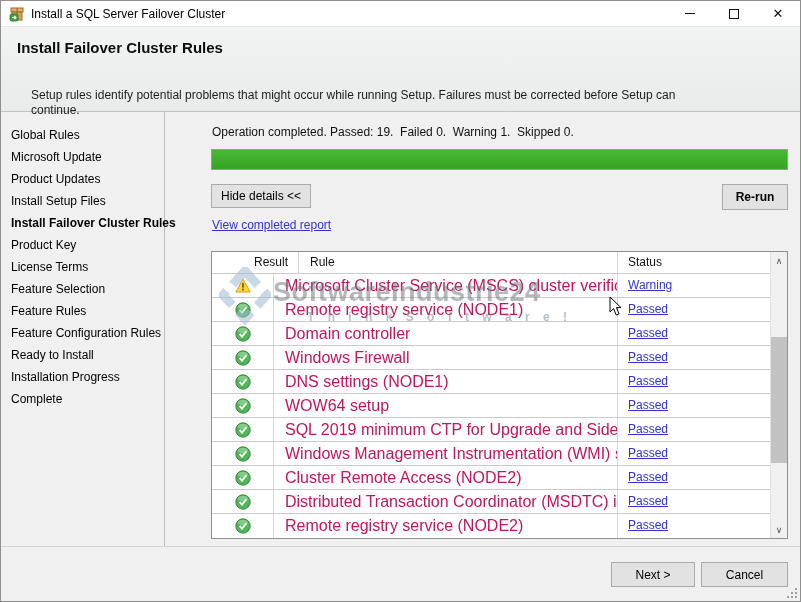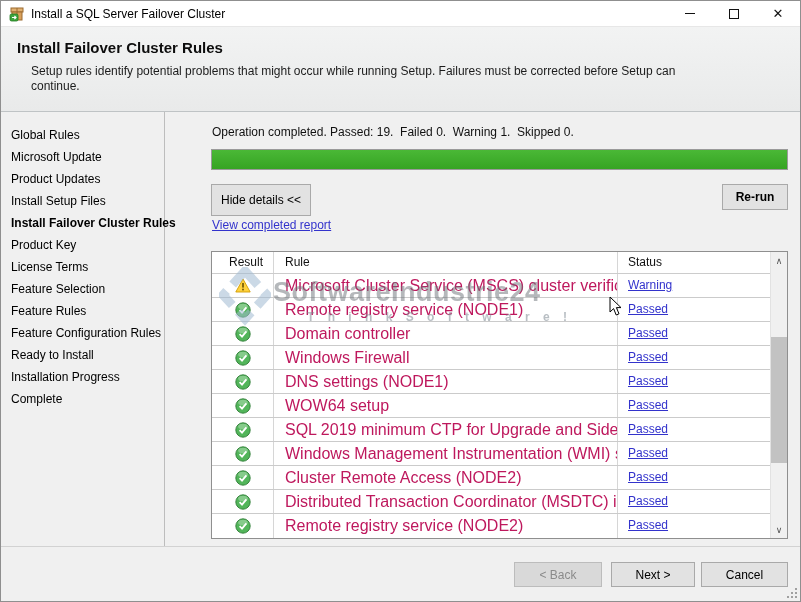--- a/index.html
+++ b/index.html
@@ -17,47 +17,47 @@
              color:#111; cursor:default; }
   .glyph-min { display:inline-block; width:10px; border-top:1px solid #111; }
   .glyph-max { display:inline-block; width:10px; height:10px; border:1px solid #111; }
   .glyph-close { font-size:13px; line-height:13px; }
 
   
   .wiz-header { position:absolute; top:26px; left:0; right:0; height:85px;
                 background:linear-gradient(180deg,#f2f3f3,#e9eaea);
                 border-bottom:1px solid #bfc3c5; }
   .wiz-title { font-size:15px; font-weight:bold; color:#0d0d0d; padding:12px 0 0 16px; }
-  .wiz-desc { font-size:12px; color:#1c1c1c; line-height:15px; padding:8px 0 0 30px; width:680px; }
+  .wiz-desc { font-size:12px; color:#1c1c1c; line-height:15px; padding:8px 0 0 30px; width:680px;margin-top:24px; }
 
   
   .sidebar { position:absolute; top:111px; left:0; width:164px; height:434px;
              border-right:1px solid #bdbdbd; padding-top:12px; }
   .nav-item { font-size:12px; color:#000; line-height:22px; padding-left:10px;
               white-space:nowrap; cursor:default; }
   .nav-item.active { font-weight:bold; }
 
   
   .content { position:absolute; left:210px; top:111px; width:578px; height:434px; }
   .status-line { position:absolute; top:13px; left:1px; font-size:12px; color:#111; white-space:pre; }
   .progress { position:absolute; top:37px; left:0; width:577px; height:21px;
               border:1px solid #9a9a9a; background:#e6e6e6; }
   .progress-fill { height:100%; background:linear-gradient(180deg,#4ab836,#36a423); }
   .win-btn { font-size:12px; color:#000; background:#e2e2e2; border:1px solid #a9a9a9;
              display:flex; align-items:center; justify-content:center; cursor:default; }
-  .btn-hide { position:absolute; top:72px; left:0; width:100px; height:32px; }
+  .btn-hide { position:absolute; top:72px; left:0; width:100px; height:24px; }
   .btn-rerun { position:absolute; top:72px; right:1px; width:66px; height:26px;font-weight:bold; }
   .report-link { position:absolute; top:106px; left:1px; font-size:12px; color:#3333cc;
                  text-decoration:underline; cursor:pointer; }
 
   
   .rules-table { position:absolute; top:139px; left:0; width:577px; height:288px;
                  background:#ffffff; border:1px solid #8f8f8f; display:flex; }
   .table-cols { flex:1; display:flex; flex-direction:column; overflow:hidden; }
-  .t-head { display:flex; height:22px; border-bottom:1px solid #cccccc; flex:0 0 auto; }
+  .t-head { display:flex; height:22px; border-bottom:1px solid #cccccc; flex:0 0 auto;padding-left:25px; }
   .h-cell { font-size:12px; color:#111; line-height:21px; }
   .c-result { width:62px; flex:0 0 auto; border-right:1px solid #d6d6d6; }
   .c-rule { flex:1; border-right:1px solid #d6d6d6; overflow:hidden; }
   .c-status { width:152px; flex:0 0 auto; }
   .h-cell.c-result { padding-left:17px; }
   .h-cell.c-rule { padding-left:11px; }
   .h-cell.c-status { padding-left:10px; }
   .t-row { display:flex; height:24px; border-bottom:1px solid #cbcbcb; flex:0 0 auto; }
   .t-row:last-child { border-bottom:none; }
   .cell.c-result { display:flex; align-items:center; justify-content:center; }
@@ -367,21 +367,20 @@
     </svg>
     <span class="wm-brand">SoftwareIndustrie24</span>
     <span class="wm-tagline">T h i n k   S o f t w a r e !</span>
   </div>
 
   <svg class="cursor" width="14" height="21" viewBox="0 0 14 21">
     <path d="M1 1 L1 16 L4.6 12.6 L7.2 19 L10 17.8 L7.4 11.6 L12 11.6 Z" fill="#ffffff" stroke="#000000" stroke-width="1"></path>
   </svg>
 
   <div class="footer-divider"></div>
-  <button class="win-btn btn-back" disabled="">&lt; Back</button>
   <button class="win-btn btn-next">Next &gt;</button>
   <button class="win-btn btn-cancel">Cancel</button>
 
   <svg class="resize-grip" viewBox="0 0 10 10">
     <g fill="#a0a0a0">
       <rect x="8" y="0" width="2" height="2"></rect>
         <rect x="8" y="4" width="2" height="2"></rect>
         <rect x="8" y="8" width="2" height="2"></rect>
       <rect x="4" y="4" width="2" height="2"></rect>
         <rect x="4" y="8" width="2" height="2"></rect>

